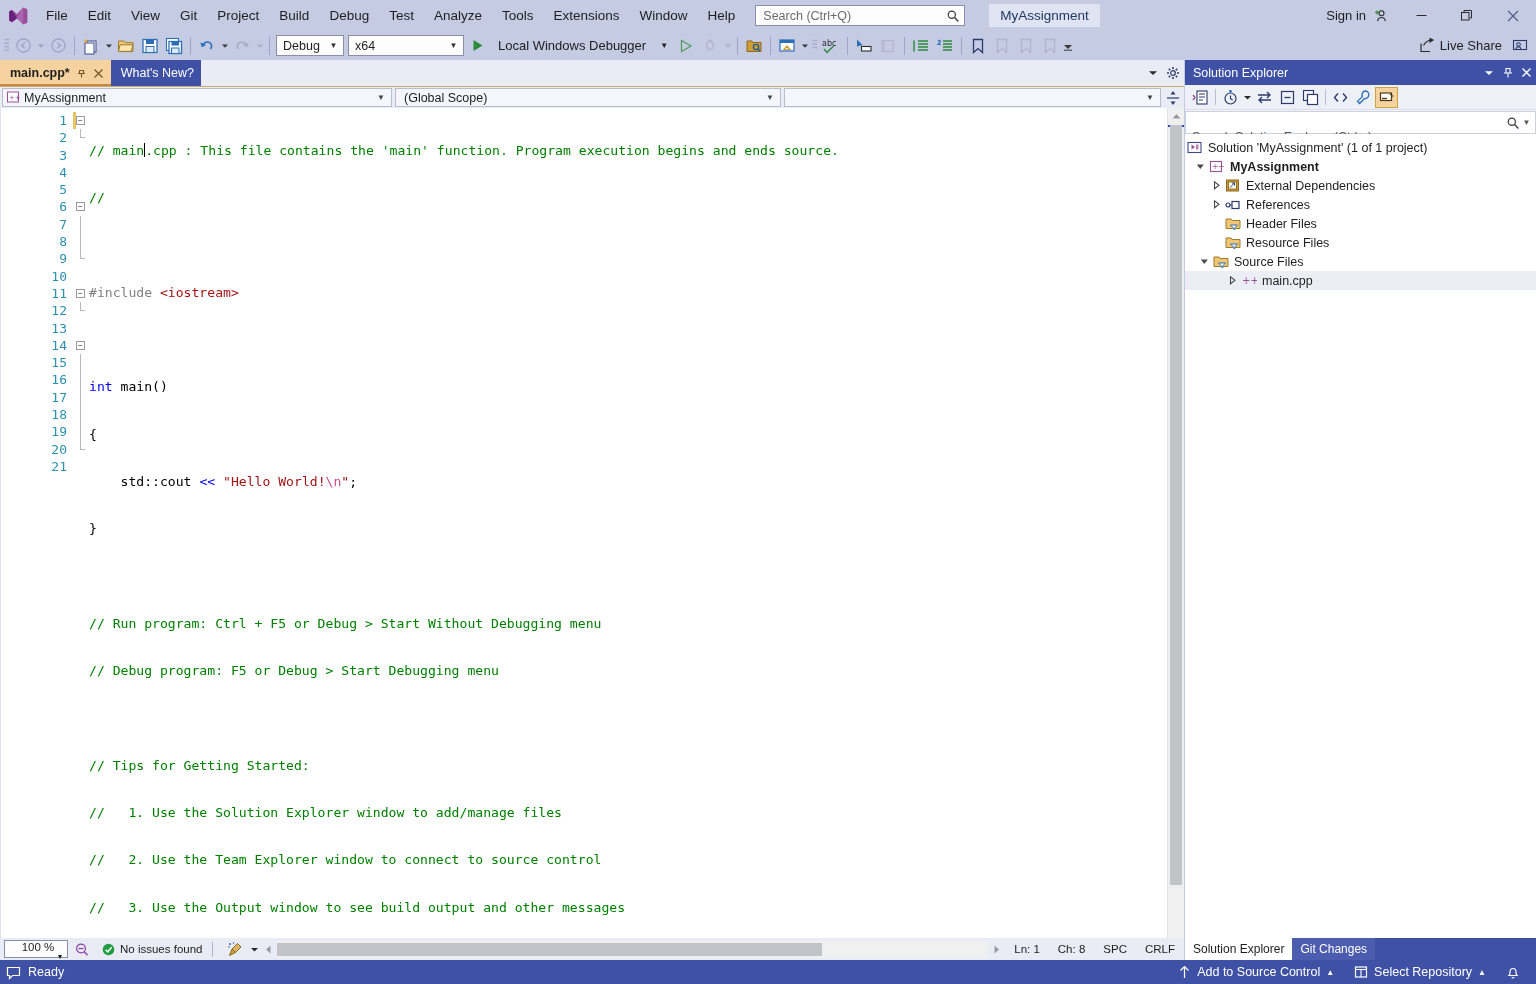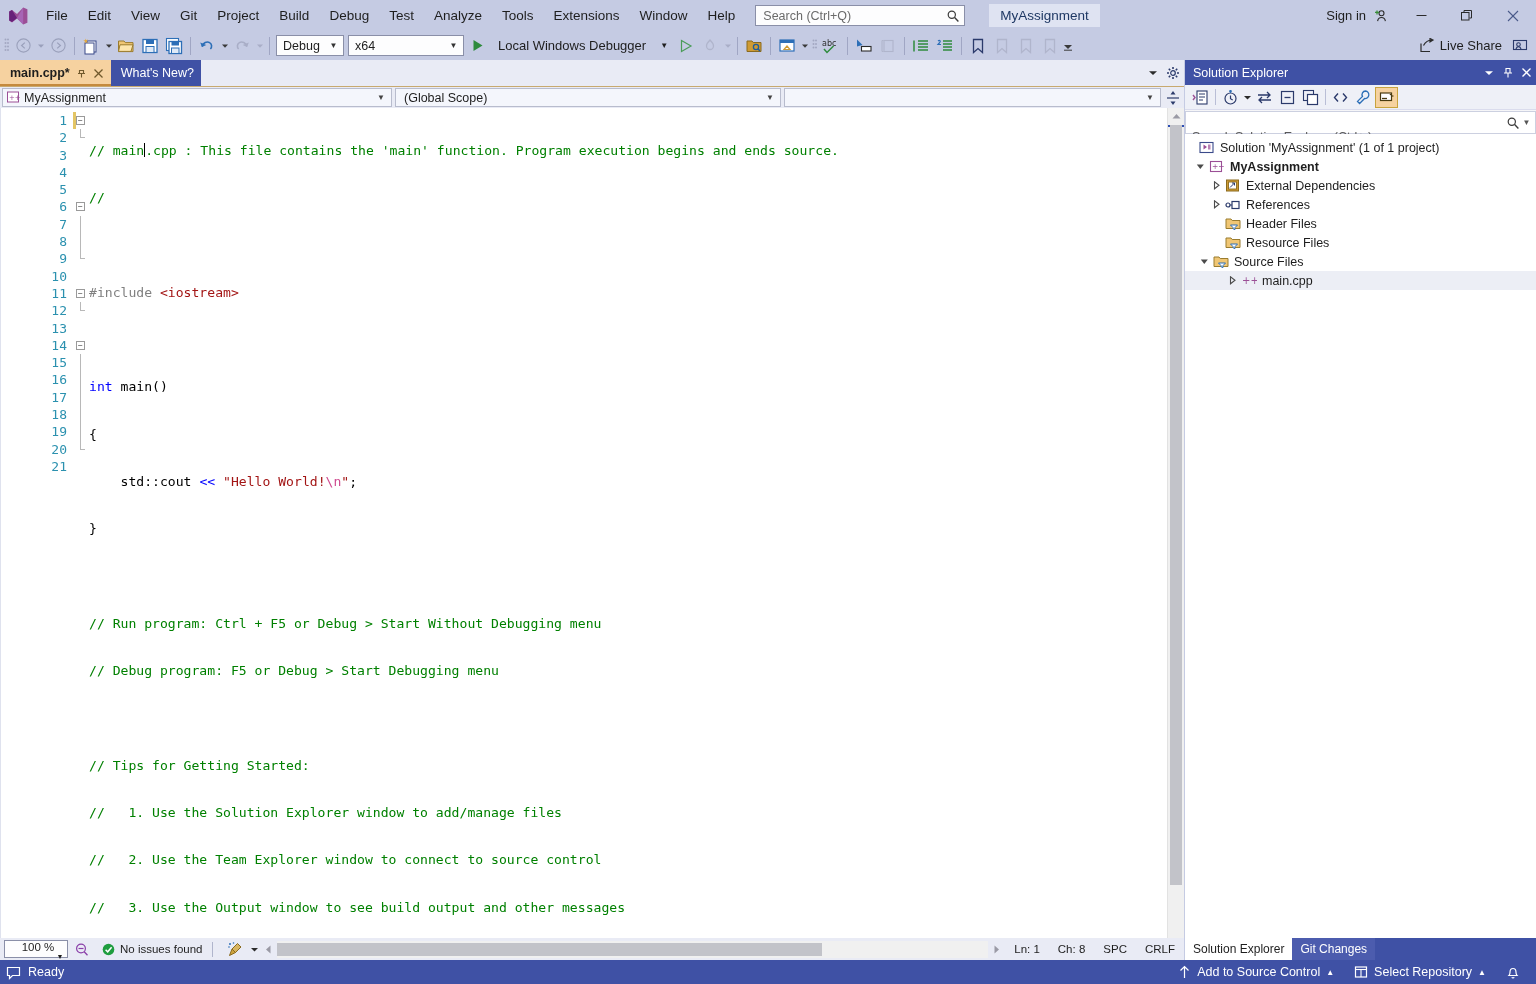--- a/index.html
+++ b/index.html
@@ -887,21 +887,21 @@
           <svg width="14" height="14" viewBox="0 0 14 14">
               <circle cx="5.8" cy="5.8" r="3.6" fill="none" stroke="#3a3a3a" stroke-width="1.2"></circle>
               <line x1="8.6" y1="8.6" x2="12.4" y2="12.4" stroke="#3a3a3a" stroke-width="1.4"></line>
             </svg>
         </span>
         <span style="width:13px;text-align:center;font-size:8px">▼</span>
       </div>
 
       <div class="se-tree">
 
-        <div class="trow" style="padding-left:12px">
+        <div class="trow" style="">
           <span class="ticon">
             <svg width="15" height="15" viewBox="0 0 15 15">
                 <rect x="1" y="2.5" width="13" height="10" fill="#fff" stroke="#3b4a8a" stroke-width="1.1"></rect>
                 <path d="M4.5 4.5l3.5 2.5L4.5 9.5z" fill="#9b4f96"></path>
                 <path d="M9 4.5h2.5v5H9z" fill="#9b4f96" opacity=".7"></path>
               </svg>
           </span>
           <span class="tlabel">Solution 'MyAssignment' (1 of 1 project)</span>
         </div>
 

